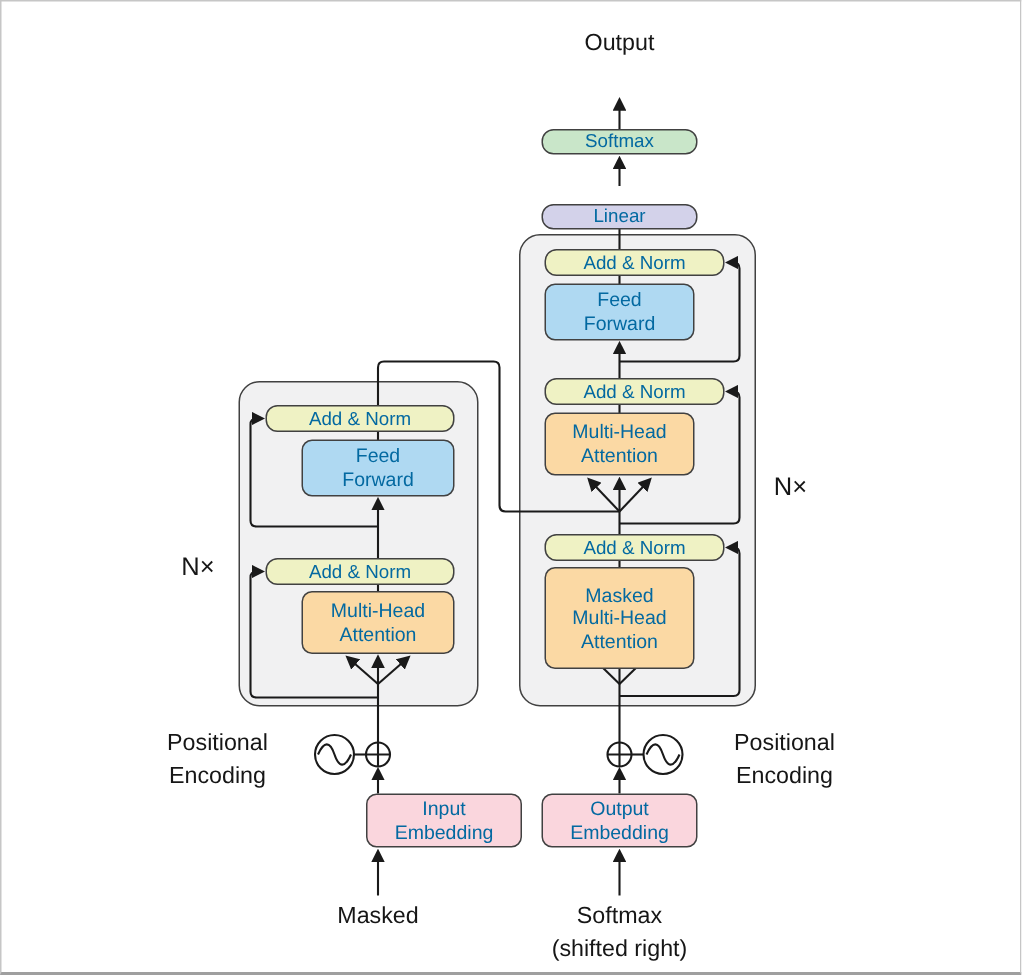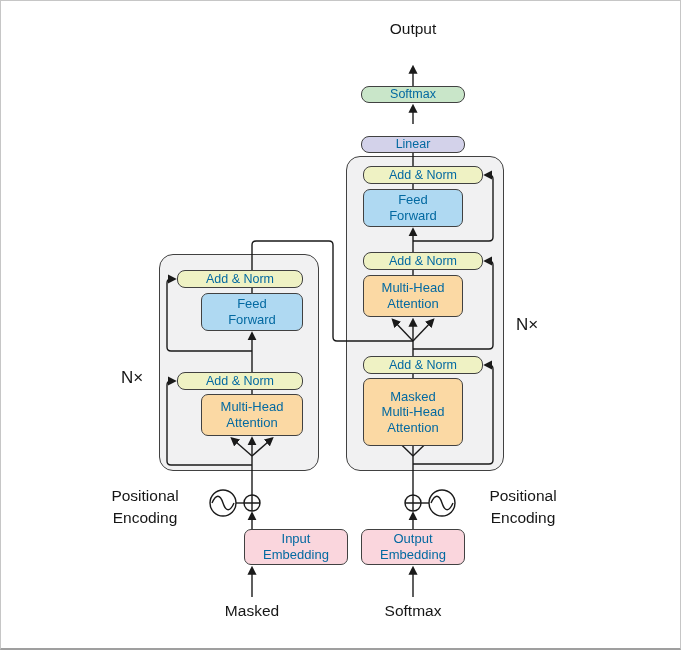--- a/index.html
+++ b/index.html
@@ -225,15 +225,16 @@
     <div>Encoding</div>
   </div>
   <div class="lbl" style="left:478px;top:484px;width:88px;">
     <div>Positional</div>
     <div>Encoding</div>
   </div>
 
   <div class="lbl" style="left:211px;top:599px;width:80px;">Masked</div>
   <div class="lbl" style="left:342px;top:599px;width:140px;">
     <div>Softmax</div>
+    <div>(shifted right)</div>
   </div>
 
 </div>
 
 </body></html>

